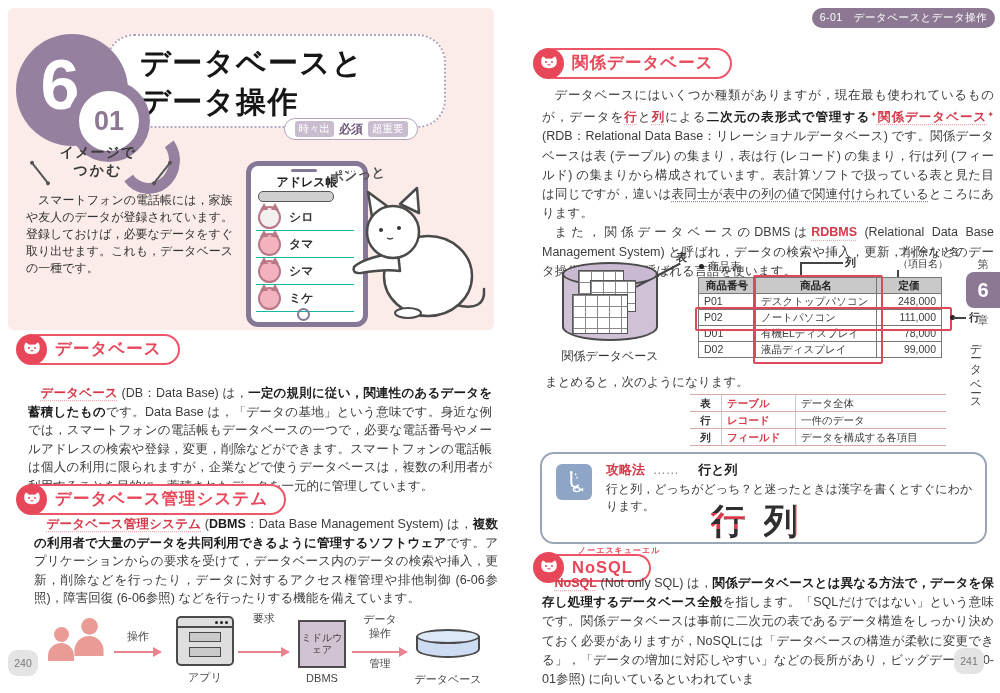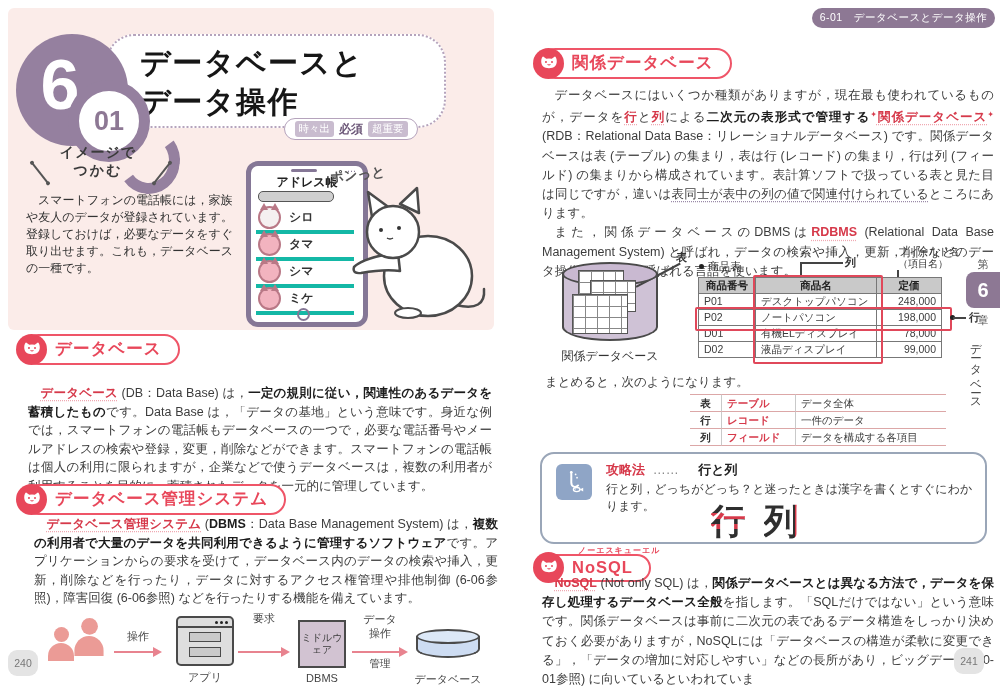--- a/index.html
+++ b/index.html
@@ -31,21 +31,21 @@
   #deco-l{left:28px;top:172px;transform:rotate(52deg);}
   #deco-r{left:150px;top:172px;transform:rotate(-52deg);}
   #catch-body{left:26px;top:192px;width:208px;font-size:12px;line-height:17px;text-indent:1em;color:#333;}
 
   
   #phone{left:246px;top:161px;width:112px;height:156px;border:5px solid #857796;border-radius:12px;background:#fff;}
   #phone-speaker{position:absolute;left:40px;top:3px;width:26px;height:3px;border-radius:2px;background:#857796;}
   #phone-dots{position:absolute;right:6px;top:0;font-size:9px;color:#857796;letter-spacing:1px;}
   #phone-title{position:absolute;left:0;top:8px;width:100%;text-align:center;font-size:12px;font-weight:bold;color:#222;font-family:"DejaVu Sans",sans-serif;}
   #phone-search{position:absolute;left:7px;top:25px;width:74px;height:9px;background:#cfcfcf;border:1.5px solid #555;border-radius:5px;}
-  .contact{position:absolute;left:5px;width:98px;height:26px;border-bottom:4px solid #14b8a6;display:flex;align-items:center;gap:8px;}
+  .contact{position:absolute;left:5px;width:98px;height:26px;border-bottom:1px solid #14b8a6;display:flex;align-items:center;gap:8px;}
   .avatar{position:relative;width:19px;height:19px;border-radius:50%;background:#f2b3bf;border:2px solid #b97886;margin-left:2px;}
   .avatar::before,.avatar::after{content:'';position:absolute;top:-5px;border-left:4px solid transparent;border-right:4px solid transparent;border-bottom:7px solid #b97886;}
   .avatar::before{left:0;} .avatar::after{right:0;}
   .contact:nth-of-type(3) .avatar{background:#e08d9e;}
   .contact:nth-of-type(5) .avatar{background:#f5f0f0;}
   .contact .name{font-size:12px;font-weight:bold;color:#333;}
   #phone-home{position:absolute;left:46px;bottom:1px;width:9px;height:9px;border:2px solid #857796;border-radius:50%;}
   #cat-sfx{left:330px;top:166px;font-size:13.5px;color:#555;transform:rotate(-6deg);font-weight:bold;}
   #white-cat{left:338px;top:185px;}
 
@@ -328,21 +328,21 @@
 
   <div id="prod-table" class="abs">
     <div class="hc">商品番号</div>
     <div class="hc">商品名</div>
     <div class="hc">定価</div>
     <div>P01</div>
     <div>デスクトップパソコン</div>
     <div class="num">248,000</div>
     <div>P02</div>
     <div>ノートパソコン</div>
-    <div class="num">198,000</div>
+    <div class="num">111,000</div>
     <div>D01</div>
     <div>有機ELディスプレイ</div>
     <div class="num">78,000</div>
     <div>D02</div>
     <div>液晶ディスプレイ</div>
     <div class="num">99,000</div>
   </div>
   <div class="redbox" id="col-red"></div>
   <div class="redbox" id="row-red"></div>
   <div class="dot" style="left:950px;top:315px;"></div>

